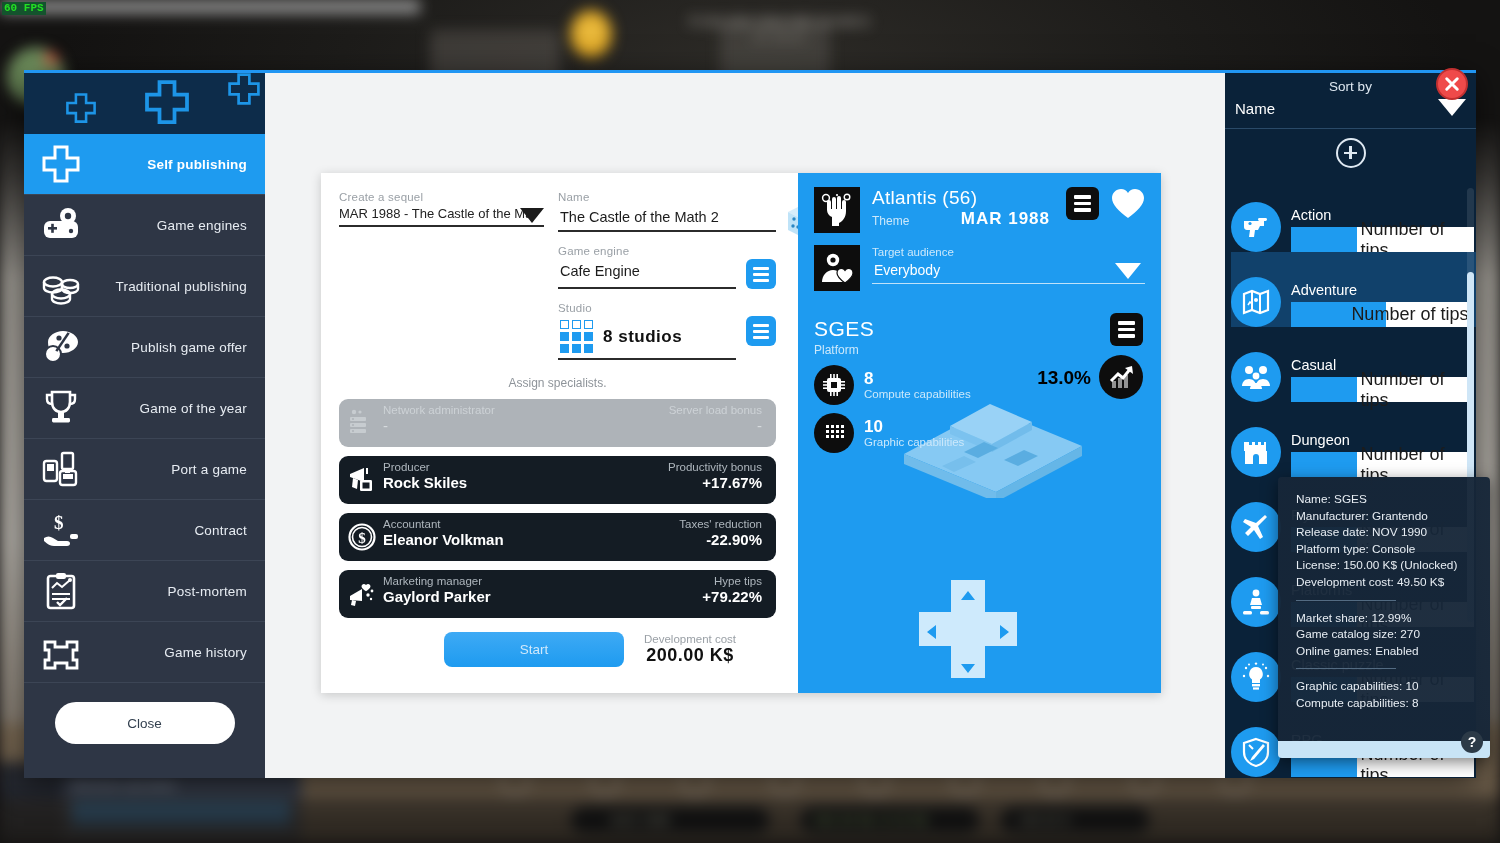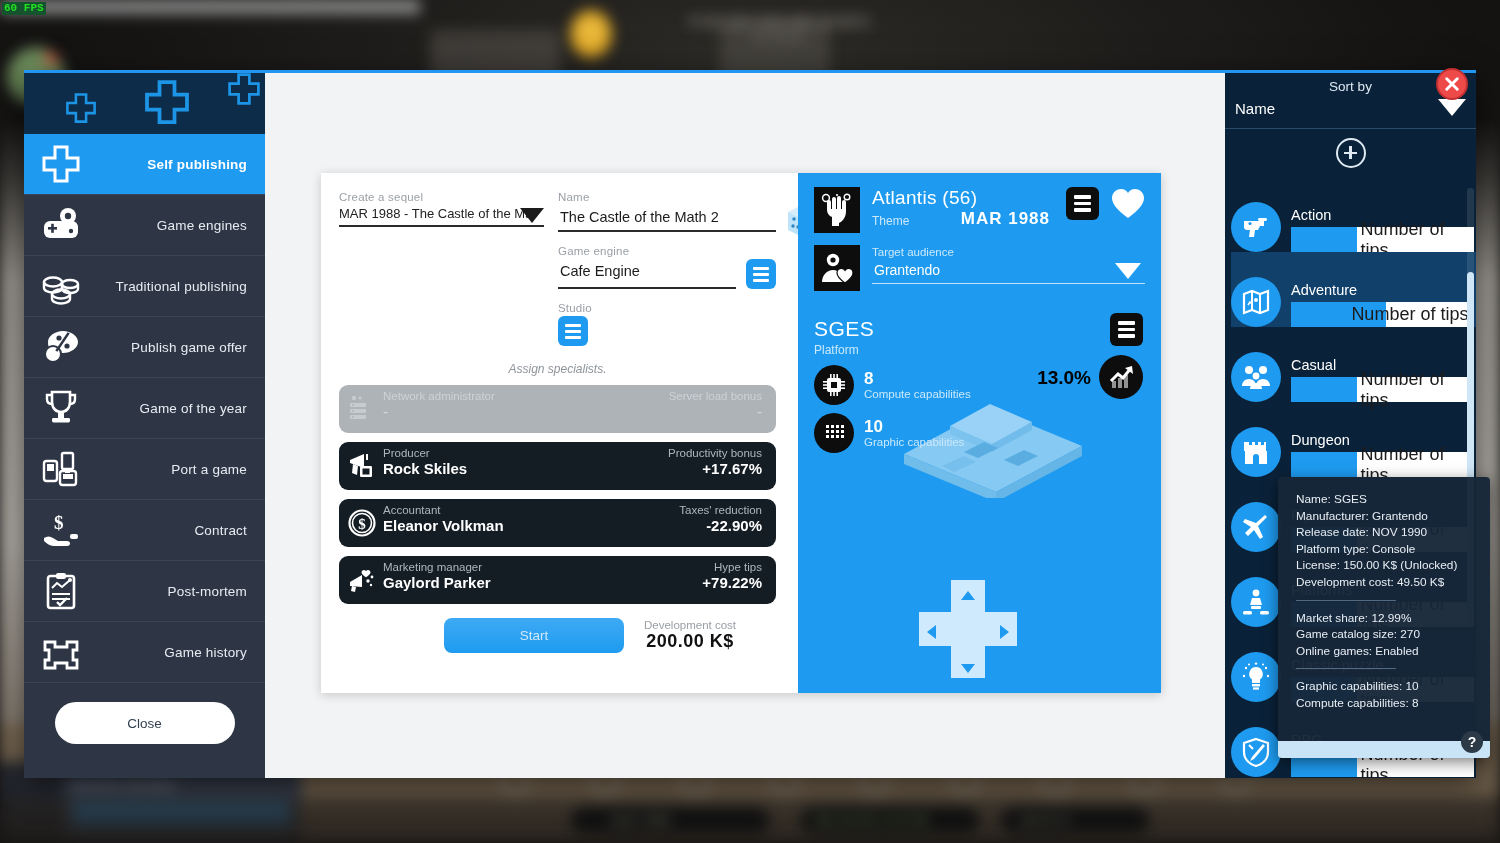--- a/index.html
+++ b/index.html
@@ -207,21 +207,21 @@
     cursor: pointer;
   }
   .sq-btn i { display: block; width: 16px; height: 3px; background: #fff; border-radius: 1px; }
 
   .studio-row { display:flex; align-items:center; gap: 10px; }
   .studio-grid { display: grid; grid-template-columns: repeat(3, 9px); gap: 3px; }
   .studio-grid div { width: 9px; height: 9px; background: #1e9bf0; }
   .studio-grid div.empty { background: transparent; border: 1.5px solid #1e9bf0; }
   .studio-count { font-size: 17px; color: #111; font-weight: bold; letter-spacing: .5px; }
 
-  #assign-title { text-align: center; font-size: 12px; color: #8e949a; margin-top: 16px; font-style: italic; }
+  #assign-title { text-align: center; font-size: 12px; color: #8e949a; margin-top: 16px; }
 
   .spec {
     height: 48px; border-radius: 9px; background: #141c24; margin-top: 9px;
     position: relative; padding: 5px 14px 0 44px; color: #fff; cursor: pointer;
   }
   .spec.disabled { background: #aeb3b8; color: #cfd3d6; cursor: default; }
   .spec .sp-ico { position: absolute; left: 8px; top: 9px; width: 30px; height: 30px; }
   .spec .sp-ico svg { width: 30px; height: 30px; fill: #fff; }
   .spec.disabled .sp-ico svg { fill: #c7ccd0; }
   .spec .r1 { display: flex; justify-content: space-between; font-size: 11.5px; color: #aeb6bd; }
@@ -581,20 +581,34 @@
                     <i></i>
                     <i></i>
                     <i></i>
                   </span>
               </div>
             </div>
 
             <div style="margin-top:13px">
               <div class="fld-label">Studio</div>
               <div class="row-with-btn">
+                <div class="grow text-line studio-row">
+                  <span class="studio-grid">
+                    <div class="empty"></div>
+                      <div class="empty"></div>
+                      <div class="empty"></div>
+                    <div></div>
+                      <div></div>
+                      <div></div>
+                    <div></div>
+                      <div></div>
+                      <div></div>
+                  </span>
+                  <span class="studio-count">8 studios</span>
+                </div>
                 <span class="sq-btn">
                     <i></i>
                     <i></i>
                     <i></i>
                   </span>
               </div>
             </div>
           </div>
         </div>
 
@@ -742,21 +756,21 @@
             <span class="tile-ico">
               <svg viewBox="0 0 34 34">
                   <circle cx="13" cy="9" r="6.2" fill="#fff"></circle>
                   <circle cx="13" cy="9" r="2.6" fill="#0d0d0d"></circle>
                   <path d="M2 31c0-7 5-12 11-12s11 5 11 12z" fill="#fff"></path>
                   <path d="M25 32c-5-3.6-8-6.6-8-10 0-2.6 2-4.6 4.6-4.6 1.5 0 2.7.8 3.4 2 .7-1.2 1.9-2 3.4-2C31 17.4 33 19.4 33 22c0 3.4-3 6.4-8 10z" fill="#fff" stroke="#0d0d0d" stroke-width="1.2"></path>
                 </svg>
             </span>
             <div class="aud-field">
               <div class="aud-lbl">Target audience</div>
-              <div class="aud-val">Grantendo</div>
+              <div class="aud-val">Everybody</div>
               <span class="aud-caret"></span>
             </div>
           </div>
 
           <div id="platform-block">
             <div class="plat-name">SGES</div>
             <div class="plat-sub">Platform</div>
 
             <div style="position:absolute;right:2px;top:-4px">
               <span class="blk-btn">

